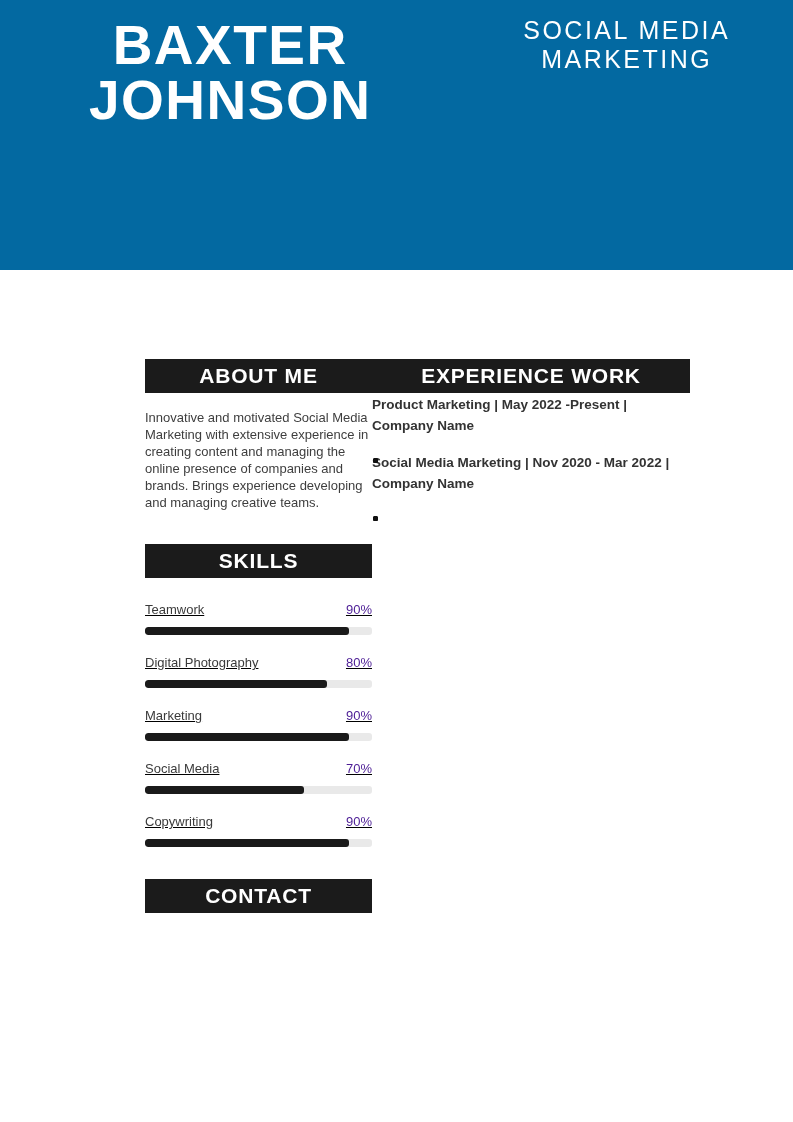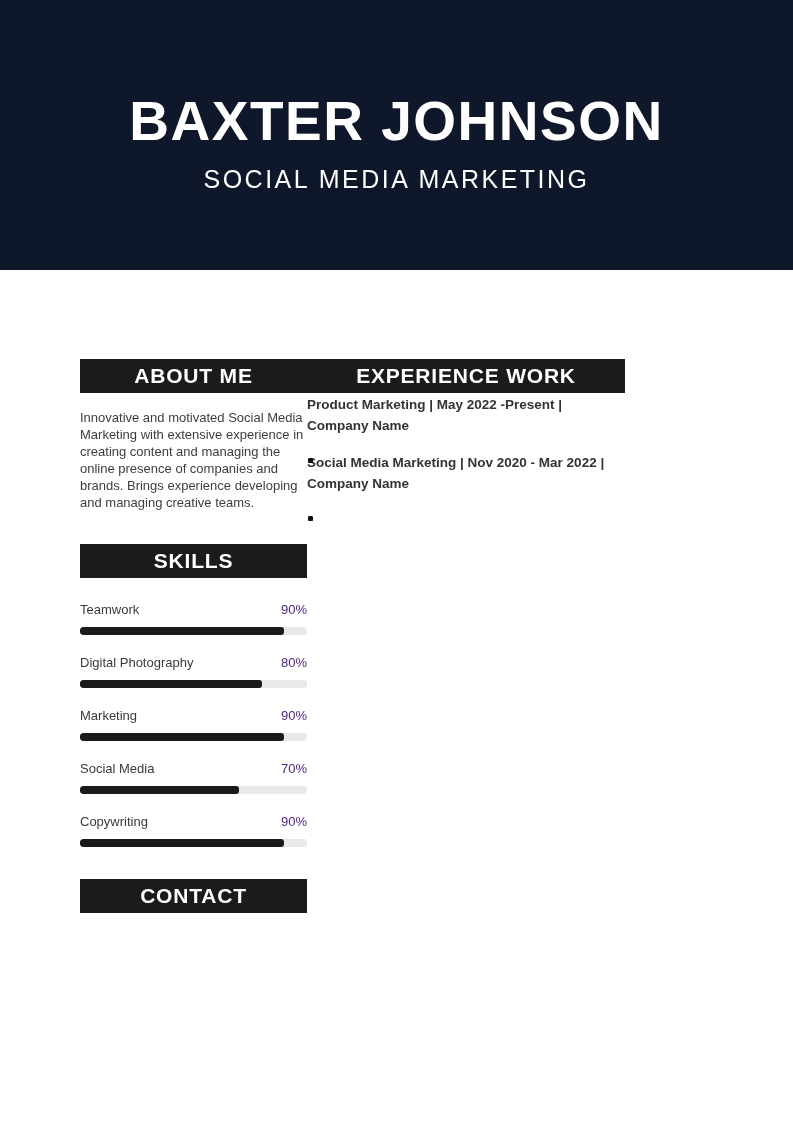--- a/index.html
+++ b/index.html
@@ -9,47 +9,47 @@
     height: 1122px;
     margin: 0 auto;
     background: #ffffff;
     font-family: "Liberation Sans", sans-serif;
     overflow: hidden;
   }
 
   
   .hero {
     height: 270px;
-    background: #0f172a;
+    background: #0369a1;
     color: #ffffff;
     display: flex;
-    flex-direction: column;
-    align-items: center;
+    flex-direction: row;
+    align-items: flex-start;
     justify-content: center;
     text-align: center;
   }
   .hero-name {
     font-size: 55px;
     font-weight: 600;
     letter-spacing: 1.5px;
     line-height: 1;
     margin-top: 18px;
   }
   .hero-sub {
     font-size: 25px;
     font-weight: 400;
     letter-spacing: 2.5px;
     margin-top: 16px;
   }
 
   
   .main {
     display: flex;
-    justify-content: flex-start;
-    padding: 89px 49px 0 80px;
+    justify-content: flex-end;
+    padding: 89px 103px 0 80px;
     box-sizing: border-box;
   }
   .col-left  { width: 227px; flex: 0 0 227px; }
   .col-right { width: 318px; flex: 0 0 318px; }
 
   .section-header {
     background: #1b1b1b;
     color: #ffffff;
     height: 34px;
     display: flex;
@@ -64,21 +64,21 @@
   .about-body {
     margin-top: 16px;
     font-size: 13px;
     line-height: 17px;
     color: #3e3e3e;
   }
 
   
   .skills-section { margin-top: 33px; }
   .skills-list { margin-top: 23px; }
-  .skill-row { margin-bottom: 19px; }
+  .skill-row { margin-bottom: 19px; text-decoration: underline; }
   .skill-row:last-child { margin-bottom: 0; }
   .skill-top {
     display: flex;
     justify-content: space-between;
     align-items: baseline;
     font-size: 13px;
     color: #3a3a3a;
     line-height: 17px;
   }
   .skill-percent { color: #4c1d95; }

